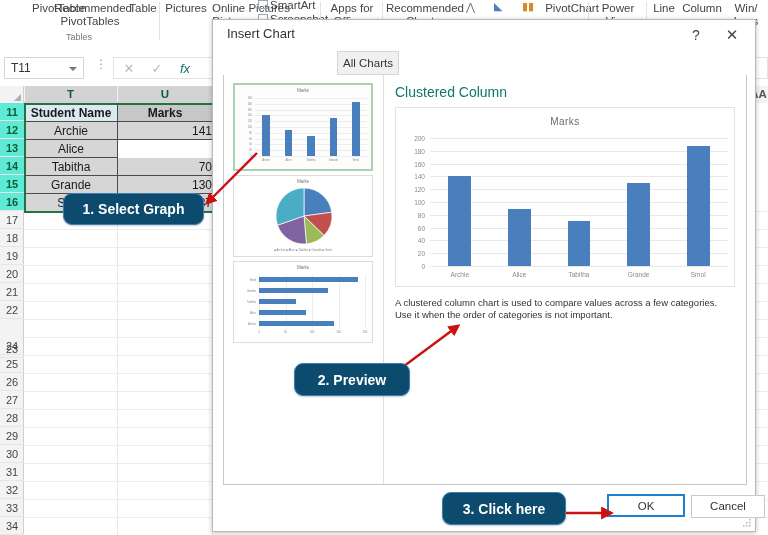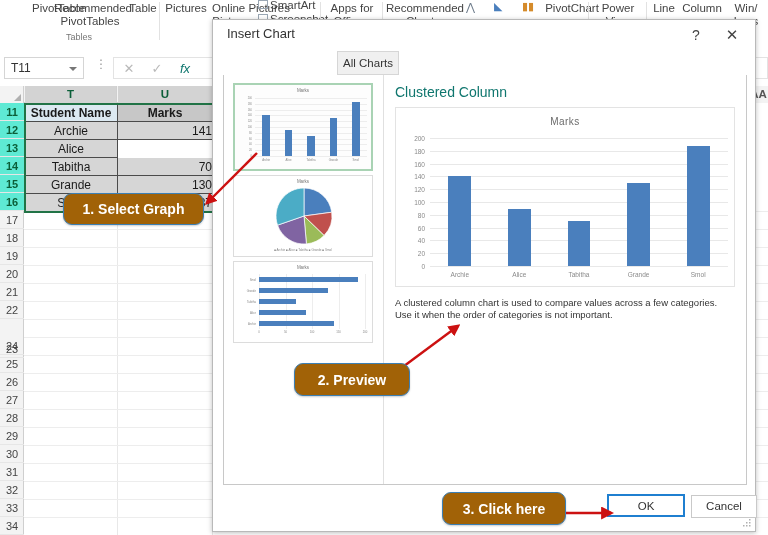--- a/index.html
+++ b/index.html
@@ -90,21 +90,21 @@
   .resize-grip { position:absolute; right:3px; bottom:3px; width:9px; height:9px; }
 
   
   .ch-title { position:absolute; width:100%; top:8px; text-align:center; font-size:10px; color:#6b6b6b; letter-spacing:.5px;}
   .ch-tick { position:absolute; right:0; font-size:6.5px; color:#8a8a8a; text-align:right; transform:translateY(-50%); white-space:nowrap;}
   .ch-grid { position:absolute; height:1px; background:#e8e8e8; }
   .ch-bar { position:absolute; background:#4a7fbd; }
   .ch-cat { position:absolute; font-size:6.5px; color:#8a8a8a; text-align:center; }
 
   
-  .callout { position:absolute; background:#a16207; border:1.5px solid #3c7fb4; border-radius:9px;
+  .callout { position:absolute; background:#0c4a6e; border:1.5px solid #3c7fb4; border-radius:9px;
              color:#fff; font-weight:bold; font-size:14px; text-align:center; z-index:50;
              box-shadow:0 1px 2px rgba(0,0,0,.2); display:flex; align-items:center; justify-content:center;}
   .arrow { position:absolute; z-index:49; }
 </style>
 </head>
 <body>
 
 <div id="root">
 
   <div class="ribbon">
@@ -428,21 +428,21 @@
           <div>A clustered column chart is used to compare values across a few categories.</div>
           <div>Use it when the order of categories is not important.</div>
         </div>
       </div>
     </div>
 
     <div class="dlg-foot">
       <div class="btn primary" style="left:394px;top:9px;width:78px;">
         <span>OK</span>
       </div>
-      <div class="btn" style="left:478px;top:10px;width:66px;">
+      <div class="btn" style="left:478px;top:10px;width:74px;">
         <span>Cancel</span>
       </div>
       <svg class="resize-grip" viewBox="0 0 9 9">
         <g fill="#b0b0b0">
             <rect x="6" y="0" width="1.5" height="1.5"></rect>
             <rect x="6" y="3" width="1.5" height="1.5"></rect>
         <rect x="3" y="3" width="1.5" height="1.5"></rect>
             <rect x="6" y="6" width="1.5" height="1.5"></rect>
         <rect x="3" y="6" width="1.5" height="1.5"></rect>
             <rect x="0" y="6" width="1.5" height="1.5"></rect>

